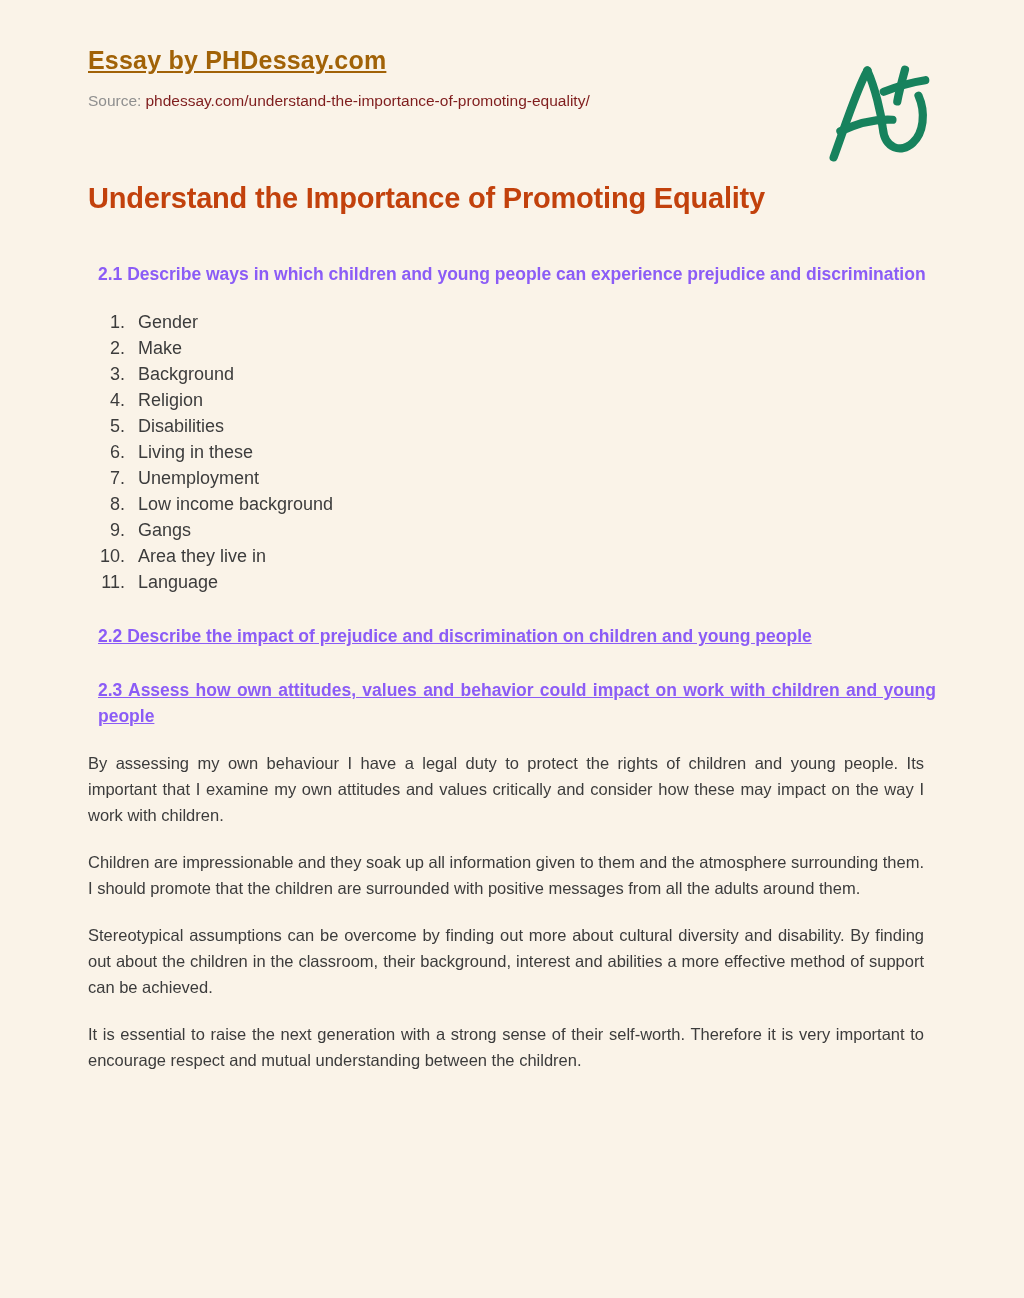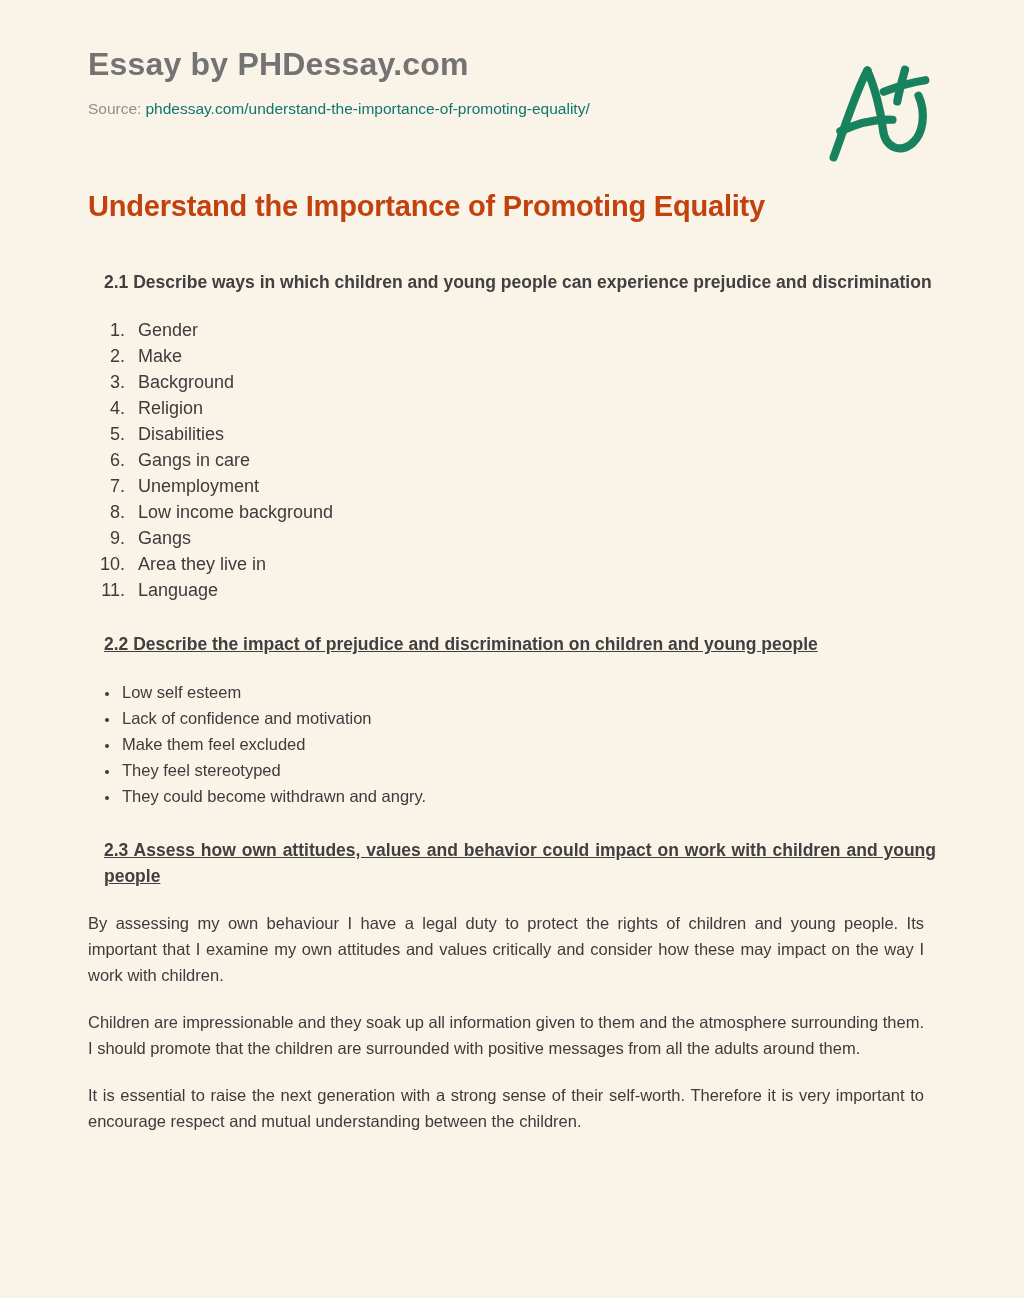--- a/index.html
+++ b/index.html
@@ -20,57 +20,58 @@
     overflow: hidden;
     padding: 0 88px;
     box-sizing: border-box;
   }
   
   .doc-header {
     padding-top: 46px;
   }
   .doc-header h1 {
     margin: 0;
-    font-size: 32px;
+    font-size: 25px;
     font-weight: 700;
     letter-spacing: 0.2px;
-    color: #737373;
+    color: #a16207;
+    text-decoration: underline;
   }
   .source-line {
     margin-top: 17px;
     font-size: 15.5px;
     color: #8F8F8F;
   }
   .source-line a {
-    color: #0f766e;
+    color: #7f1d1d;
     text-decoration: none;
     margin-left: 4px;
   }
   .logo {
     position: absolute;
     top: 58px;
     right: 92px;
     width: 108px;
     height: 110px;
   }
   
   .doc-title {
     margin: 72px 0 0 0;
     font-size: 29px;
     font-weight: 700;
     letter-spacing: -0.2px;
     color: #c2410c;
   }
   
   .section-heading {
-    margin: 46px 0 0 16px;
+    margin: 46px 0 0 10px;
     font-size: 17.5px;
     font-weight: 700;
     line-height: 26px;
-    color: #404040;
+    color: #8b5cf6;
     text-align: justify;
   }
   .section-heading.tight {
     margin-top: 28px;
     text-decoration: underline;
   }
   ol.num-list {
     margin: 22px 0 0 0;
     padding: 0 0 0 42px;
     font-size: 18px;
@@ -115,40 +116,34 @@
 
   <h2 class="doc-title">Understand the Importance of Promoting Equality</h2>
 
   <h3 class="section-heading">2.1 Describe ways in which children and young people can experience prejudice and discrimination</h3>
   <ol class="num-list">
     <li>Gender</li>
     <li>Make</li>
     <li>Background</li>
     <li>Religion</li>
     <li>Disabilities</li>
-    <li>Gangs in care</li>
+    <li>Living in these</li>
     <li>Unemployment</li>
     <li>Low income background</li>
     <li>Gangs</li>
     <li>Area they live in</li>
     <li>Language</li>
   </ol>
 
   <h3 class="section-heading tight">2.2 Describe the impact of prejudice and discrimination on children and young people</h3>
-  <ul class="bullet-list">
-    <li>Low self esteem</li>
-    <li>Lack of confidence and motivation</li>
-    <li>Make them feel excluded</li>
-    <li>They feel stereotyped</li>
-    <li>They could become withdrawn and angry.</li>
-  </ul>
 
   <h3 class="section-heading tight">2.3 Assess how own attitudes, values and behavior could impact on work with children and young people</h3>
   <p class="body-paragraph">By assessing my own behaviour I have a legal duty to protect the rights of children and young people. Its important that I examine my own attitudes and values critically and consider how these may impact on the way I work with children.</p>
   <p class="body-paragraph">Children are impressionable and they soak up all information given to them and the atmosphere surrounding them. I should promote that the children are surrounded with positive messages from all the adults around them.</p>
+  <p class="body-paragraph">Stereotypical assumptions can be overcome by finding out more about cultural diversity and disability. By finding out about the children in the classroom, their background, interest and abilities a more effective method of support can be achieved.</p>
   <p class="body-paragraph">It is essential to raise the next generation with a strong sense of their self-worth. Therefore it is very important to encourage respect and mutual understanding between the children.</p>
 
 </div>
 
 <div class="logo">
   <svg viewBox="0 0 112 112" width="108" height="110" aria-hidden="true">
     <g fill="none" stroke="#17825D" stroke-width="8.5" stroke-linecap="round">
 
       <path d="M10,102 C21,72 34,31 45,12"></path>
 

